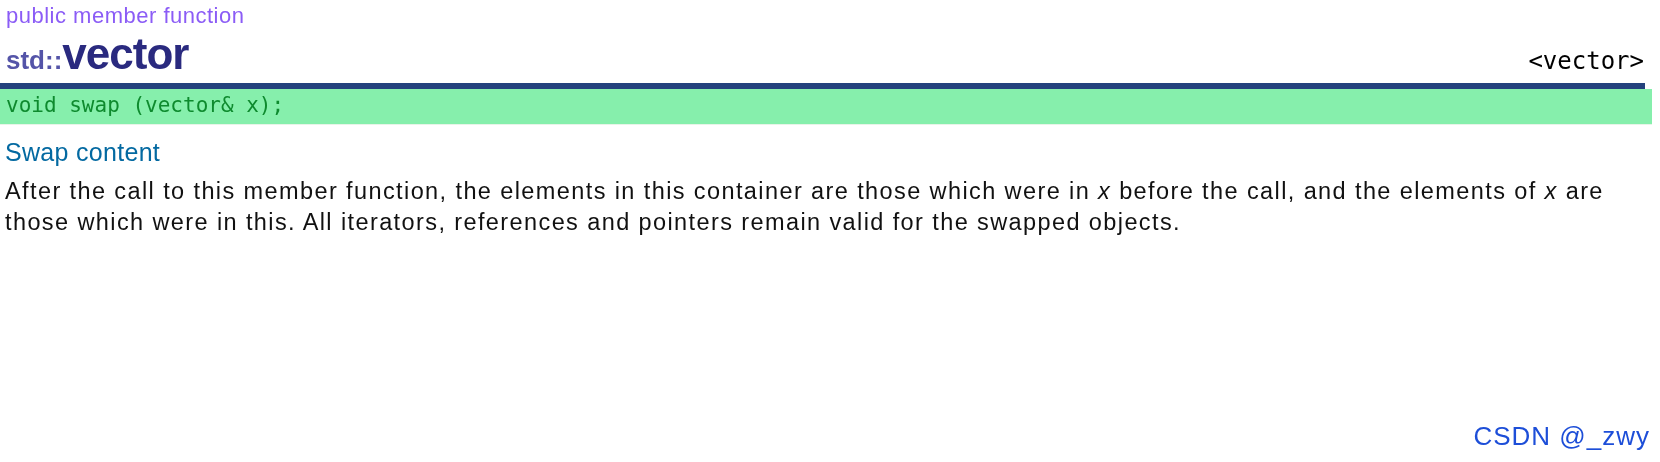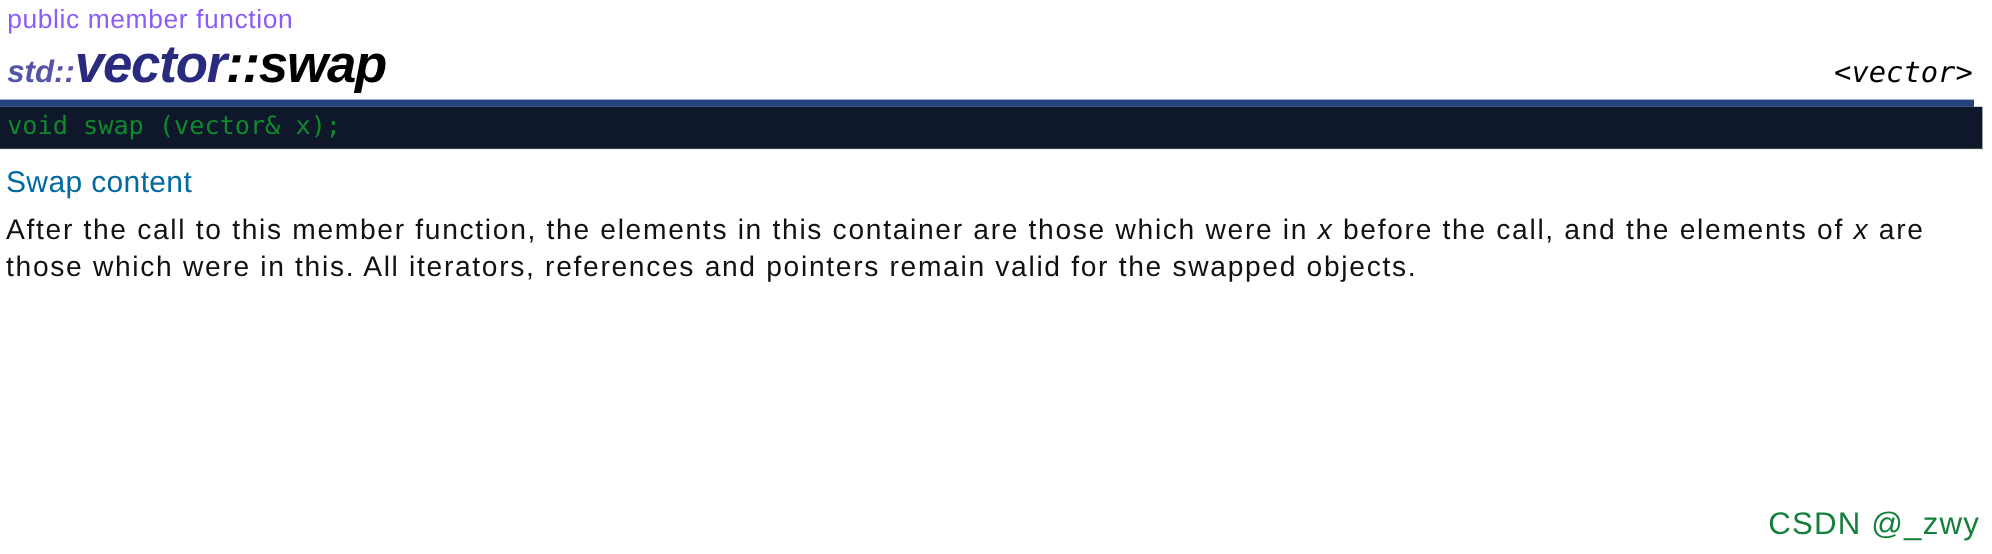--- a/index.html
+++ b/index.html
@@ -16,21 +16,20 @@
     color: #8b5cf6;
     margin: 3px 0 0 6px;
     letter-spacing: 0.5px;
   }
   .title-row {
     display: flex;
     justify-content: space-between;
     align-items: baseline;
     margin: 0 16px 0 6px;
     height: 52px;
-    font-style: italic;
   }
   .title { display: flex; align-items: baseline; }
   .title .ns {
     font-size: 26px;
     font-weight: bold;
     color: #5454A8;
   }
   .title .cls {
     font-size: 44px;
     font-weight: bold;
@@ -49,21 +48,21 @@
     color: #000000;
     text-decoration: none;
   }
   .rule {
     height: 6px;
     background: #24427D;
     margin: 2px 15px 0 0;
     border: none;
   }
   .code-box {
-    background: #0f172a;
+    background: #86efac;
     border-bottom: 1px solid #E8F4E8;
     margin: 0 8px 0 0;
     padding: 4px 6px 7px 6px;
   }
   .code-box code {
     font-family: "DejaVu Sans Mono", monospace;
     font-size: 21px;
     color: #0E8A2E;
   }
   .section-heading {
@@ -86,35 +85,34 @@
     color: #3B3BC8;
     text-decoration: none;
     cursor: pointer;
   }
   .doc-text i { font-style: italic; }
   .watermark {
     position: absolute;
     right: 10px;
     bottom: 10px;
     font-size: 26px;
-    color: #15803d;
+    color: #1d4ed8;
     letter-spacing: 1px;
     user-select: none;
   }
 </style>
 </head>
 <body>
 
 <div class="kind-label">public member function</div>
 
 <div class="title-row">
   <h1 class="title">
       <span class="ns">std::</span>
       <span class="cls">vector</span>
-      <span class="member">::swap</span>
     </h1>
   <a class="header-link">&lt;vector&gt;</a>
 </div>
 
 <div class="rule"></div>
 
 <div class="code-box">
   <code>void swap (vector&amp; x);</code>
 </div>
 

